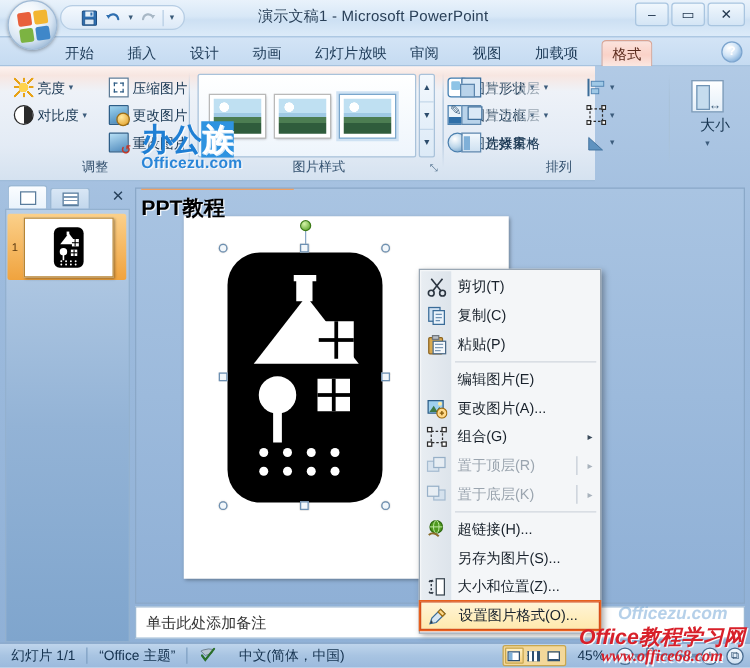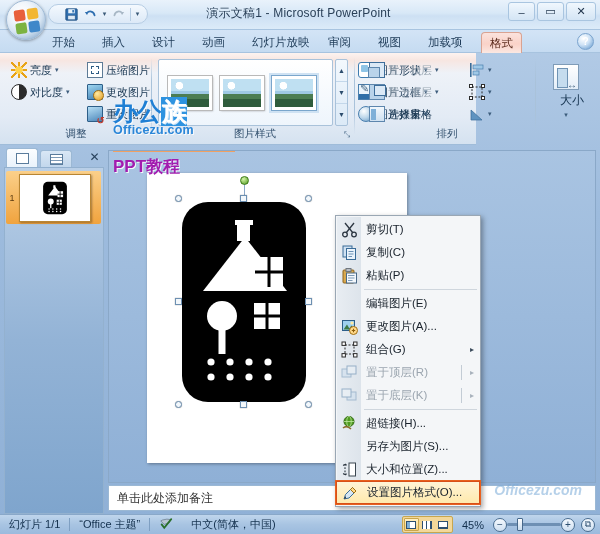--- a/index.html
+++ b/index.html
@@ -353,21 +353,21 @@
     text-shadow: 1px 1px 0 rgba(255,255,255,.8);
     font-family:"DejaVu Sans","Liberation Sans",sans-serif;
   }
   .wm-cn .boxed{ background:#2e93e0; color:#fff; padding:0 1px; }
   .wm-url{
     font-size:12.5px; font-weight:bold; color:#2a86d8; letter-spacing:.2px; line-height:13px;
     text-shadow: 1px 1px 0 rgba(255,255,255,.8);
   }
   #wm-ppt{
     position:absolute; left:113px; top:155px; z-index:90; pointer-events:none;
-    font-size:17px; font-weight:bold; color:#a21caf; letter-spacing:0px;
+    font-size:17px; font-weight:bold; color:#000000; letter-spacing:0px;
     text-shadow: 1px 1px 0 rgba(255,255,255,.85);
   }
   #wm-ppt .divider{
     position:absolute; left:0; top:-4px; width:122px; height:1px; background:#f0a062;
   }
   #wm-office68{
     position:absolute; right:4px; bottom:2px; z-index:95; pointer-events:none;
     text-align:center;
   }
   .wm68-1{
@@ -848,14 +848,18 @@
     <div class="wm-url">Officezu.com</div>
   </div>
 
   <div id="wm-ppt">
     <span class="divider"></span>
     <span>PPT教程</span>
   </div>
 
   <div id="wm-ghost">Officezu.com</div>
 
+  <div id="wm-office68">
+    <div class="wm68-1">Office教程学习网</div>
+    <div class="wm68-2">www.office68.com</div>
+  </div>
 
 </div>
 
 </body></html>

